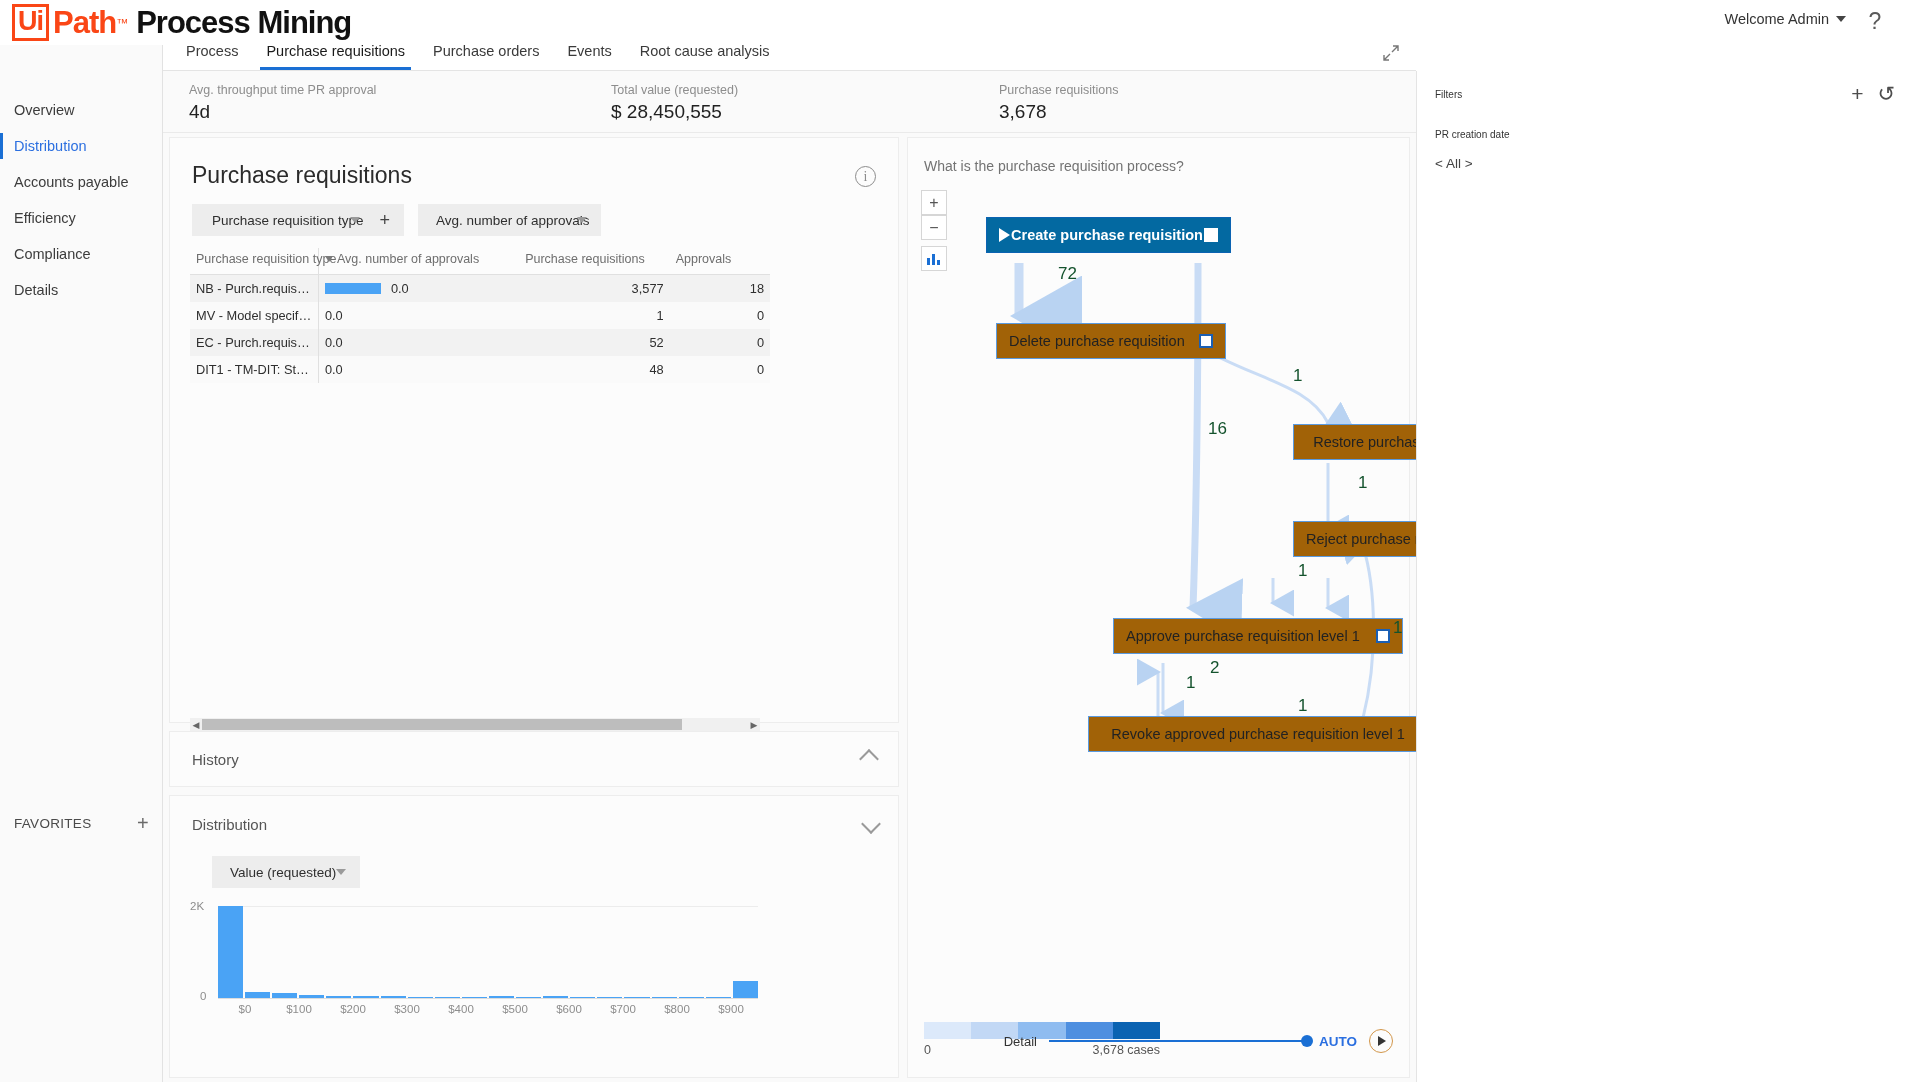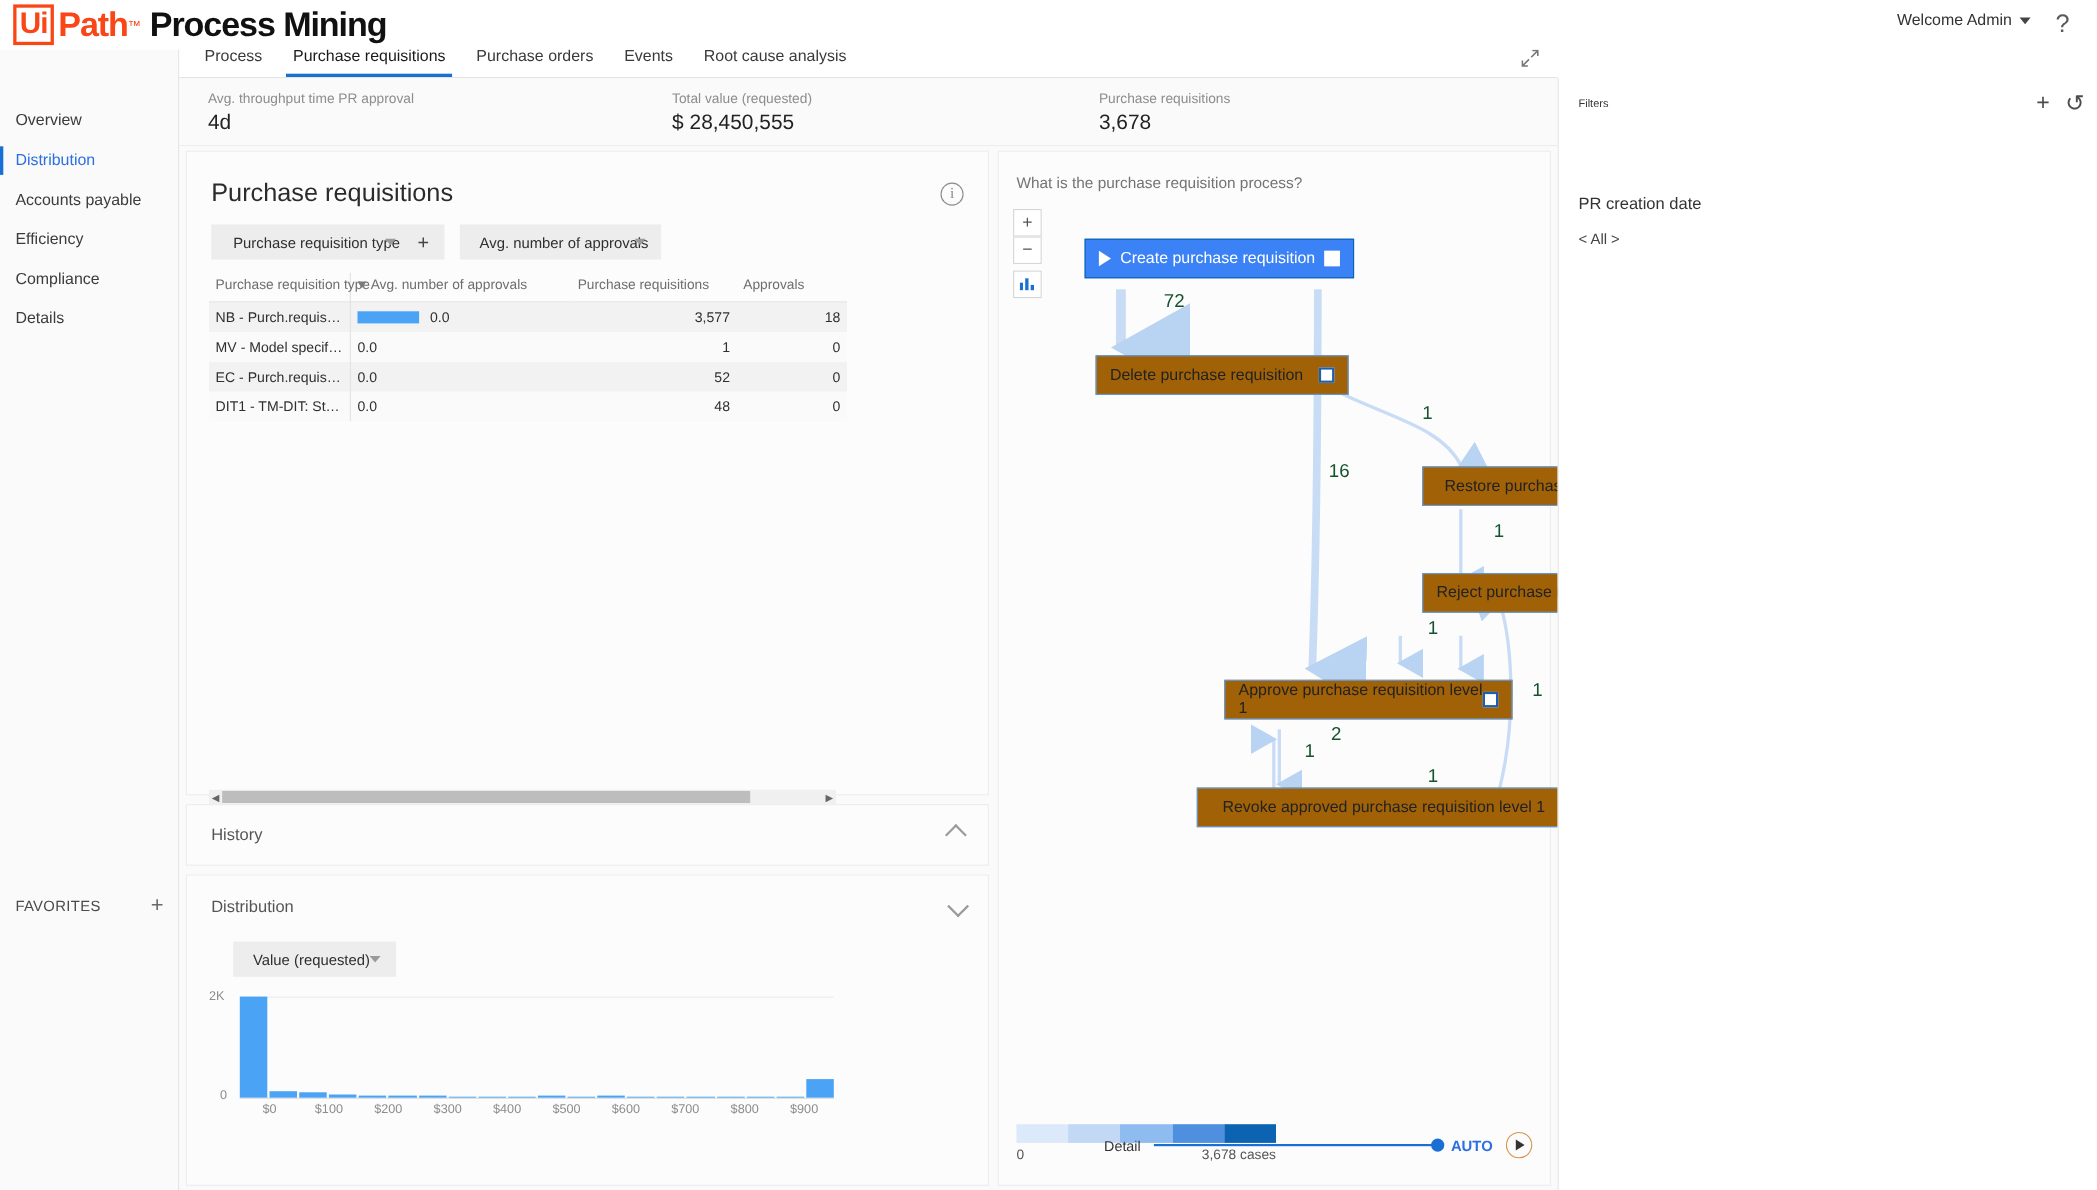--- a/index.html
+++ b/index.html
@@ -165,21 +165,21 @@
   #gctrl div {
     width: 26px; height: 25px; border: 1px solid #d6d6d6; background: #fff; color: #555;
     font-size: 16px; text-align: center; line-height: 23px; cursor: pointer;
   }
   #gctrl .gap { border: none; background: none; height: 6px; }
   .node {
     position: absolute; display: flex; align-items: center; font-size: 14.5px;
     border: 1px solid #5a9ae0; background: #a16207; color: #222; cursor: pointer;
   }
   .node .sq { width: 14px; height: 14px; border: 2px solid #1a5fb4; background: #fff; }
-  .node.start { background: #3b82f6; border-color: #0b63b2; color: #fff; font-weight: normal; text-align: center; }
+  .node.start { background: #0369a1; border-color: #0b63b2; color: #fff; font-weight: bold; text-align: center; }
   .node.start .sq { background: #fff; border-color: #fff; }
   .tri { width: 0; height: 0; border-top: 7px solid transparent; border-bottom: 7px solid transparent; border-left: 11px solid #fff; }
   .elabel { position: absolute; font-size: 17px; color: #14532d; }
 
   
   #legend { position: absolute; left: 16px; bottom: 20px; width: 236px; }
   #legend .grad { display: flex; height: 17px; }
   #legend .grad i { flex: 1; }
   #legend .ends { display: flex; justify-content: space-between; margin-top: 4px; font-size: 12.5px; color: #555; }
   #detail { position: absolute; right: 16px; bottom: 24px; display: flex; align-items: center; gap: 12px; }
@@ -192,21 +192,21 @@
     display: flex; align-items: center; justify-content: center; cursor: pointer;
   }
   #detail .play i { width: 0; height: 0; border-top: 5px solid transparent; border-bottom: 5px solid transparent; border-left: 8px solid #333; margin-left: 2px; }
 
   
   #filters { position: absolute; left: 1416px; top: 71px; width: 490px; height: 1011px; background: #fff; border-left: 1px solid #e4e4e4; }
   #f-head { position: absolute; left: 0; top: 0; width: 490px; height: 46px; display: flex; align-items: center; padding: 0 12px 0 18px; }
   #f-head .t { font-size: 10px; color: #333; flex: 1; }
   #f-head .ic { font-size: 21px; color: #4d4d4d; margin-left: 14px; cursor: pointer; }
   #f-body { position: absolute; left: 18px; top: 58px; }
-  #f-body .fl { font-size: 15px; color: #333; margin-top: 48px; }
+  #f-body .fl { font-size: 10px; color: #333; }
   #f-body .fv { font-size: 13.5px; color: #444; margin-top: 16px; cursor: pointer; }
 </style>
 </head>
 <body>
 
 <div id="topbar">
   <div id="logo">
     <span class="uibox">Ui</span>
     <span class="pathword">Path</span>
     <span class="tm">™</span>
@@ -445,21 +445,21 @@
       <span>Delete purchase requisition</span>
       <span class="sq"></span>
     </div>
     <div class="node" style="left:385px; top:286px; width:225px; height:36px; padding:0 12px; justify-content:center;">
       <span>Restore purchase requisition</span>
     </div>
     <div class="node" style="left:385px; top:383px; width:230px; height:36px; padding:0 12px; justify-content:space-between;">
       <span>Reject purchase requisition</span>
       <span class="sq"></span>
     </div>
-    <div class="node" style="left:205px; top:480px; width:262px; height:36px; padding:0 12px; justify-content:space-between;">
+    <div class="node" style="left:205px; top:480px; width:290px; height:36px; padding:0 12px; justify-content:space-between;">
       <span>Approve purchase requisition level 1</span>
       <span class="sq"></span>
     </div>
     <div class="node" style="left:180px; top:578px; width:340px; height:36px; padding:0 12px; justify-content:center;">
       <span>Revoke approved purchase requisition level 1</span>
     </div>
 
     <div class="elabel" style="left:150px; top:126px">72</div>
     <div class="elabel" style="left:385px; top:228px">1</div>
     <div class="elabel" style="left:300px; top:281px">16</div>

